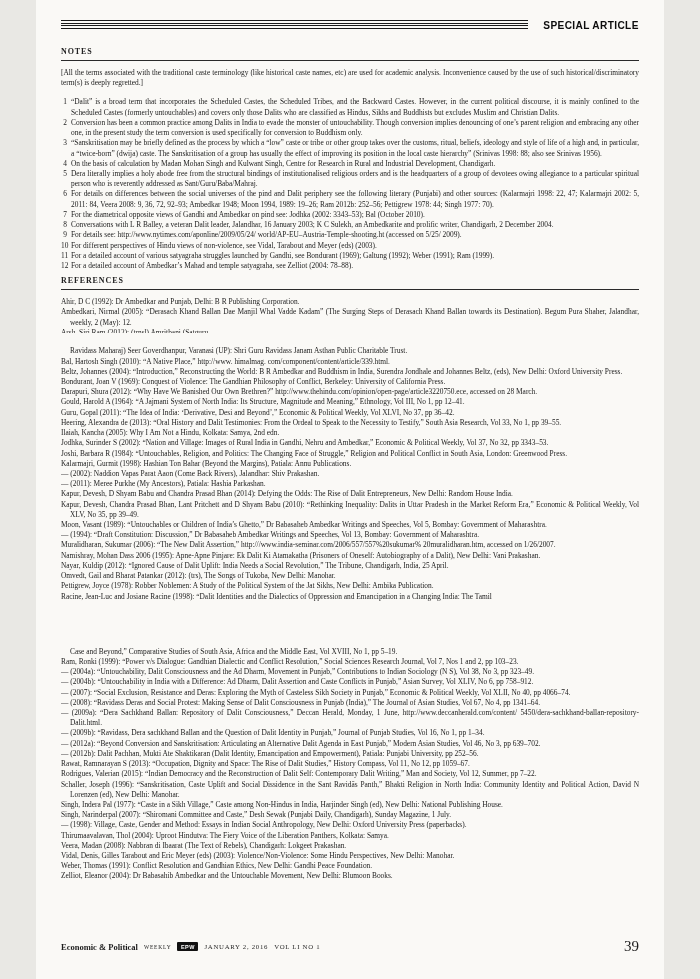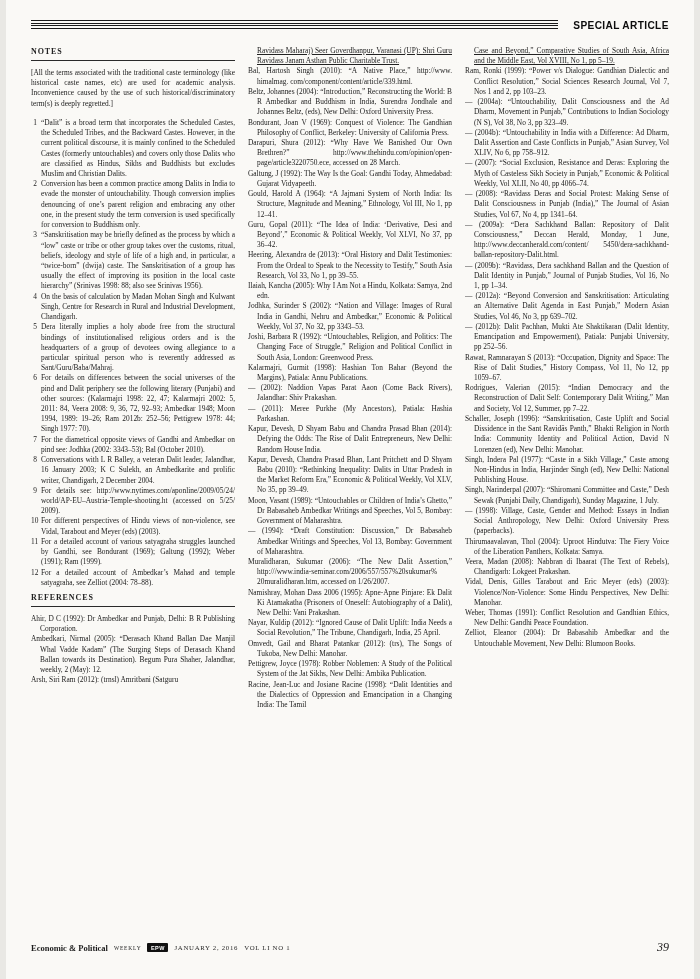--- a/index.html
+++ b/index.html
@@ -1,18 +1,18 @@
 <!DOCTYPE html>
 <html lang="en"><head>
 <meta charset="utf-8">
 <style>
   * { margin:0; padding:0; box-sizing:border-box; }
   html,body { background:#e9e8e4; }
   .page {
-    width:688px; height:979px;
+    width:628px; height:979px;
     background:#faf9f6;
     margin:0 auto;
     padding:18px 25px 0 25px;
     position:relative;
     font-family:"Liberation Serif","DejaVu Serif",serif;
     color:#222;
     overflow:hidden;
   }
   
   .header-row { display:flex; align-items:center; height:13px; margin-bottom:15px; }
@@ -20,50 +20,50 @@
     flex:1; height:9px;
     background:repeating-linear-gradient(to bottom,#1a1a1a 0,#1a1a1a 1px,transparent 1px,transparent 2.6px);
   }
   .section-label {
     margin-left:7px;
     font-family:"Liberation Sans","DejaVu Sans",sans-serif;
     font-weight:bold; font-size:11px; letter-spacing:0.4px;
     color:#0d0d0d; white-space:nowrap; transform:scaleX(0.92); transform-origin:right;
   }
   
-  .columns { display:flex; gap:13px; height:888px; overflow:hidden; }
+  .columns { display:flex; gap:13px; height:888px; overflow:hidden;flex-direction:column; }
   .col { flex:1; min-width:0; overflow:hidden; font-size:7.4px; line-height:1.38; text-align:justify; hyphens:auto; }
   .sec-head {
     font-weight:bold; font-size:8px; letter-spacing:0.9px;
     border-bottom:1px solid #2a2a2a; padding-bottom:3px; margin-bottom:7px;
     text-align:left;
   }
   .sec-head.refs { margin-top:4px; }
   .preamble { margin-bottom:9px; }
   .note { display:flex; }
   .note-num { width:10px; flex:0 0 10px; text-align:right; padding-right:4px; }
   .note-text { flex:1; min-width:0; text-align:justify; }
   .ref { padding-left:9px; text-indent:-9px; }
-  .ref-cont { padding-left:9px; text-indent:0;text-decoration:underline; }
+  .ref-cont { padding-left:9px; text-indent:0; }
   
   .footer {
     position:absolute; left:25px; right:25px; bottom:24px;
     display:flex; align-items:center; justify-content:space-between;
   }
   .footer-left { display:flex; align-items:center; gap:6px; }
   .journal-name { font-weight:bold; font-size:8.5px; color:#1c1c1c; }
   .journal-weekly { font-size:5.5px; letter-spacing:0.8px; color:#1c1c1c; }
   .epw-box {
     background:#111; color:#fff;
     font-family:"Liberation Sans","DejaVu Sans",sans-serif;
     font-weight:bold; font-size:5.5px; letter-spacing:0.5px;
     padding:1.5px 3.5px; border-radius:1px;
   }
   .footer-meta { font-size:6.8px; letter-spacing:0.7px; color:#2a2a2a; font-family:"Liberation Serif","DejaVu Serif",serif; }
-  .page-number { font-size:12px; color:#1c1c1c;font-style:italic; }
+  .page-number { font-size:15px; color:#1c1c1c; }
 </style>
 </head>
 <body>
 
 <div class="page">
 
   <div class="header-row">
     <div class="header-rules"></div>
     <div class="section-label">SPECIAL ARTICLE</div>
   </div>
@@ -131,27 +131,26 @@
         </div>
     </div>
 
     <div class="col">
       <div class="ref-cont">Ravidass Maharaj) Seer Goverdhanpur, Varanasi (UP): Shri Guru Ravidass Janam Asthan Public Charitable Trust.</div>
       <div>
           <div class="ref">Bal, Hartosh Singh (2010): “A Native Place,” http://www. himalmag. com/component/content/article/339.html.</div>
           <div class="ref">Beltz, Johannes (2004): “Introduction,” Reconstructing the World: B R Ambedkar and Buddhism in India, Surendra Jondhale and Johannes Beltz, (eds), New Delhi: Oxford University Press.</div>
           <div class="ref">Bondurant, Joan V (1969): Conquest of Violence: The Gandhian Philosophy of Conflict, Berkeley: University of California Press.</div>
           <div class="ref">Darapuri, Shura (2012): “Why Have We Banished Our Own Brethren?” http://www.thehindu.com/opinion/open-page/article3220750.ece, accessed on 28 March.</div>
-          <div class="ref">Galtung, J (1992): The Way Is the Goal: Gandhi Today, Ahmedabad: Gujarat Vidyapeeth.</div>
           <div class="ref">Gould, Harold A (1964): “A Jajmani System of North India: Its Structure, Magnitude and Meaning,” Ethnology, Vol III, No 1, pp 12–41.</div>
           <div class="ref">Guru, Gopal (2011): “The Idea of India: ‘Derivative, Desi and Beyond’,” Economic &amp; Political Weekly, Vol XLVI, No 37, pp 36–42.</div>
           <div class="ref">Heering, Alexandra de (2013): “Oral History and Dalit Testimonies: From the Ordeal to Speak to the Necessity to Testify,” South Asia Research, Vol 33, No 1, pp 39–55.</div>
           <div class="ref">Ilaiah, Kancha (2005): Why I Am Not a Hindu, Kolkata: Samya, 2nd edn.</div>
           <div class="ref">Jodhka, Surinder S (2002): “Nation and Village: Images of Rural India in Gandhi, Nehru and Ambedkar,” Economic &amp; Political Weekly, Vol 37, No 32, pp 3343–53.</div>
-          <div class="ref">Joshi, Barbara R (1992): “Untouchables, Religion, and Politics: The Changing Face of Struggle,” Religion and Political Conflict in South Asia, London: Greenwood Press.</div>
+          <div class="ref">Joshi, Barbara R (1984): “Untouchables, Religion, and Politics: The Changing Face of Struggle,” Religion and Political Conflict in South Asia, London: Greenwood Press.</div>
           <div class="ref">Kalarmajri, Gurmit (1998): Hashian Ton Bahar (Beyond the Margins), Patiala: Annu Publications.</div>
           <div class="ref">— (2002): Naddion Vapas Parat Aaon (Come Back Rivers), Jalandhar: Shiv Prakashan.</div>
           <div class="ref">— (2011): Meree Purkhe (My Ancestors), Patiala: Hashia Parkashan.</div>
           <div class="ref">Kapur, Devesh, D Shyam Babu and Chandra Prasad Bhan (2014): Defying the Odds: The Rise of Dalit Entrepreneurs, New Delhi: Random House India.</div>
           <div class="ref">Kapur, Devesh, Chandra Prasad Bhan, Lant Pritchett and D Shyam Babu (2010): “Rethinking Inequality: Dalits in Uttar Pradesh in the Market Reform Era,” Economic &amp; Political Weekly, Vol XLV, No 35, pp 39–49.</div>
           <div class="ref">Moon, Vasant (1989): “Untouchables or Children of India’s Ghetto,” Dr Babasaheb Ambedkar Writings and Speeches, Vol 5, Bombay: Government of Maharashtra.</div>
           <div class="ref">— (1994): “Draft Constitution: Discussion,” Dr Babasaheb Ambedkar Writings and Speeches, Vol 13, Bombay: Government of Maharashtra.</div>
           <div class="ref">Muralidharan, Sukumar (2006): “The New Dalit Assertion,” http:///www.india-seminar.com/2006/557/557%20sukumar% 20muralidharan.htm, accessed on 1/26/2007.</div>
           <div class="ref">Namishray, Mohan Dass 2006 (1995): Apne-Apne Pinjare: Ek Dalit Ki Atamakatha (Prisoners of Oneself: Autobiography of a Dalit), New Delhi: Vani Prakashan.</div>
           <div class="ref">Nayar, Kuldip (2012): “Ignored Cause of Dalit Uplift: India Needs a Social Revolution,” The Tribune, Chandigarh, India, 25 April.</div>

